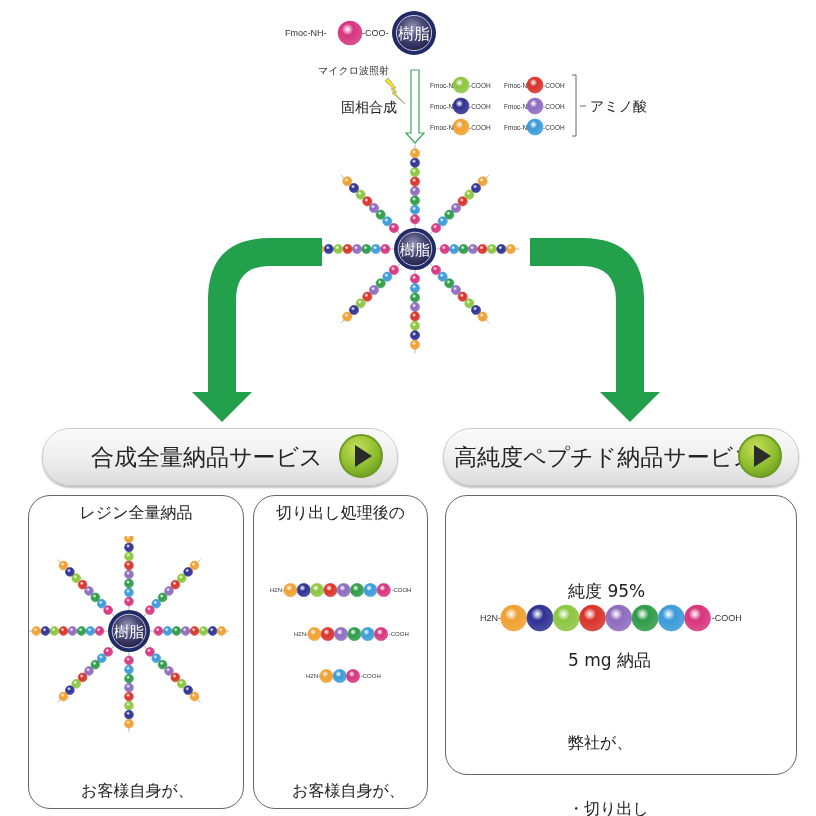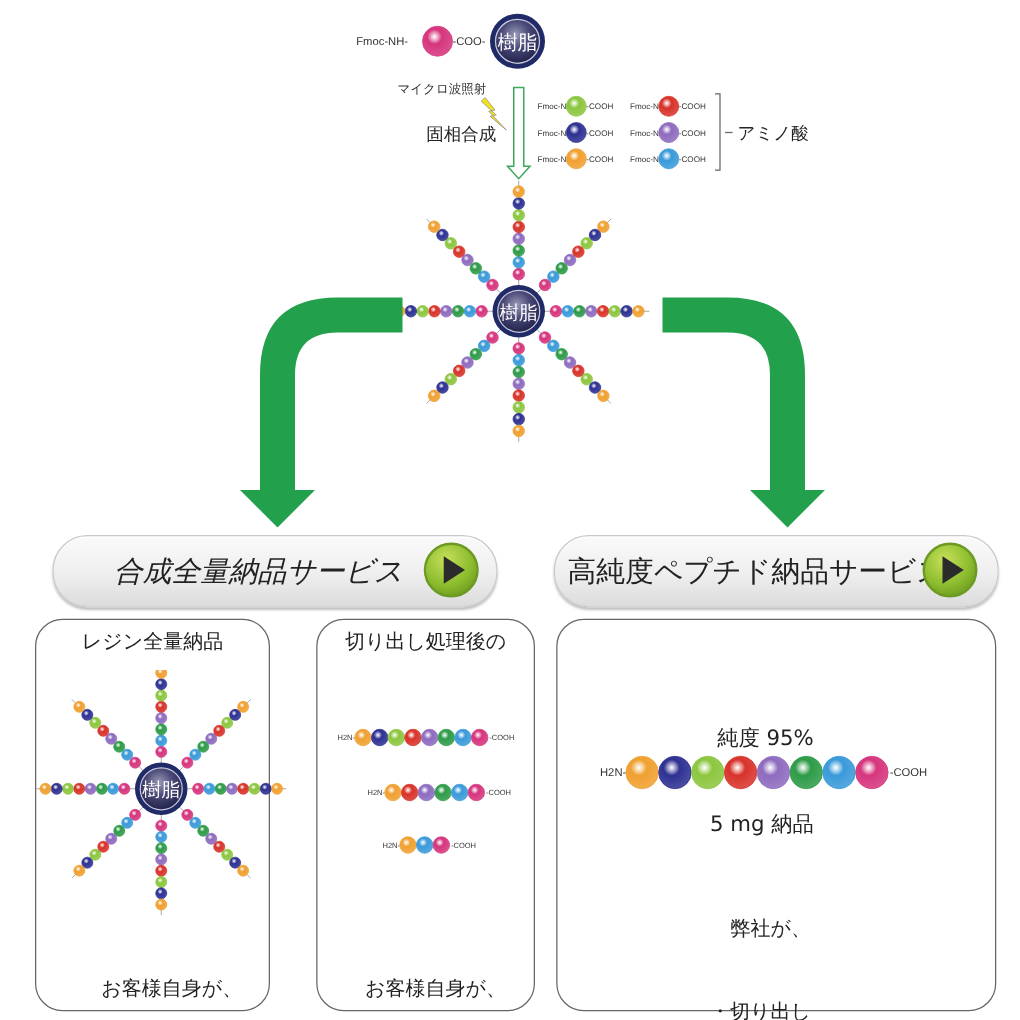--- a/index.html
+++ b/index.html
@@ -548,30 +548,30 @@
       <circle cx="415" cy="249" r="21" fill="#1f2a66"></circle>
       <circle cx="415" cy="249" r="16.8" fill="url(#resinGrad)" stroke="#c8c8dc" stroke-width="1"></circle>
       <text x="415" y="254.88" text-anchor="middle" font-size="15.12" fill="#fff">樹脂</text>
     </g>
 
   <path d="M322,238 L270,238 Q208,238 208,300 L208,392 L192,392 L222,422 L252,392 L236,392 L236,300 Q236,266 270,266 L322,266 Z" fill="#22a04b"></path>
   <path d="M530,238 L582,238 Q644,238 644,300 L644,392 L660,392 L630,422 L600,392 L616,392 L616,300 Q616,266 582,266 L530,266 Z" fill="#22a04b"></path>
 </svg>
 
 <div class="pill" style="left:42px;top:428px;width:354px;">
-  <span class="pill-text" style="position:absolute;left:48px;font-style:italic;">合成全量納品サービス</span>
+  <span class="pill-text" style="position:absolute;left:48px;">合成全量納品サービス</span>
   <span class="play" style="left:296px;top:5px;"></span>
 </div>
 
 <div class="pill" style="left:443px;top:428px;width:354px;">
   <span class="pill-text" style="position:absolute;left:10px;">高純度ペプチド納品サービス</span>
   <span class="play" style="left:294px;top:5px;"></span>
 </div>
 
-<div class="box" style="left:28px;top:495px;width:188px;height:314px;">
+<div class="box" style="left:28px;top:495px;width:216px;height:314px;">
   <div class="box-title" style="top:6px;">レジン全量納品</div>
   <svg id="box1Star" class="abs" style="left:0;top:40px" width="200" height="200">
       <defs>
         <radialGradient id="resinGrad" cx="45%" cy="35%" r="70%">
           <stop offset="0%" stop-color="#9a9ab8"></stop>
           <stop offset="45%" stop-color="#4a4a78"></stop>
           <stop offset="100%" stop-color="#1d1d45"></stop>
         </radialGradient>
         <radialGradient id="bg71" cx="40%" cy="35%" r="70%">
           <stop offset="0%" stop-color="#ffffff" stop-opacity="0.9"></stop>
@@ -1114,21 +1114,21 @@
         <circle cx="99.06399999999998" cy="100" r="6.6" fill="url(#bg151)" stroke="#d6357d" stroke-width="0.6"></circle>
         <text x="106.79599999999998" y="102.1" font-size="6" fill="#333">-COOH</text>
       </g>
     </svg>
   <div class="note" style="left:38px;top:240px;">
     <div>お客様自身が、</div>
     
   </div>
 </div>
 
-<div class="box" style="left:445px;top:495px;width:352px;height:314px;text-align:right;">
+<div class="box" style="left:445px;top:495px;width:352px;height:280px;">
   <div class="note" style="left:122px;top:38px;font-size:17px;line-height:23px;">
     <div>純度 95%</div>
     <div>5 mg 納品</div>
   </div>
   <svg id="rightChain" class="abs" style="left:0;top:100px" width="350" height="48">
       <g>
         <text x="34" y="25.15" font-size="9" fill="#333">H2N-</text>
         <circle cx="67.7" cy="22" r="13" fill="url(#bg152)" stroke="#f0a030" stroke-width="0.6"></circle>
         <circle cx="93.96000000000001" cy="22" r="13" fill="url(#bg153)" stroke="#2e3192" stroke-width="0.6"></circle>
         <circle cx="120.22000000000001" cy="22" r="13" fill="url(#bg154)" stroke="#8cc63f" stroke-width="0.6"></circle>

